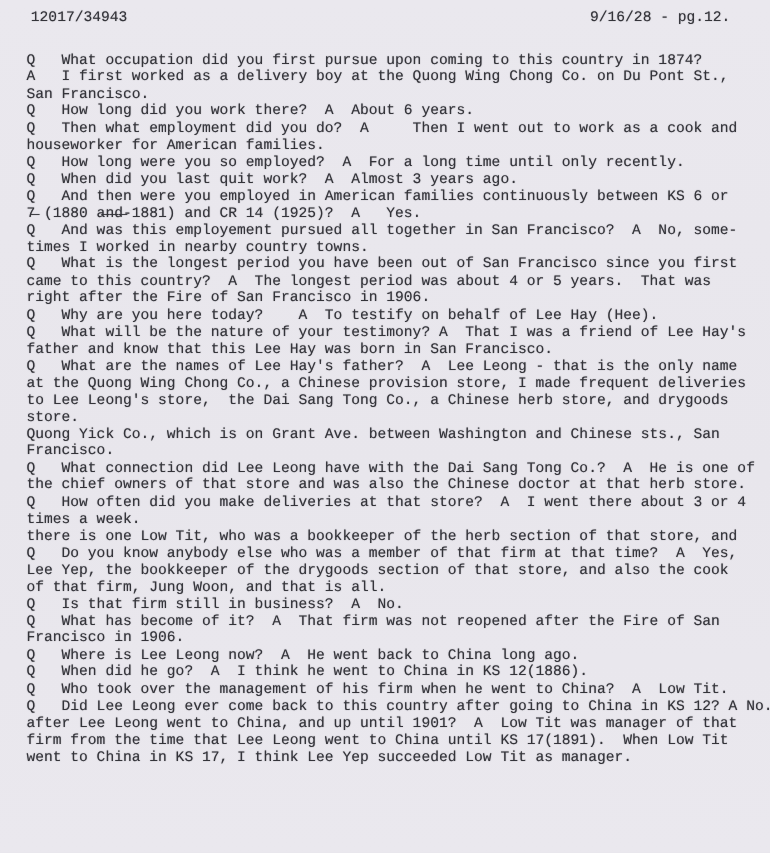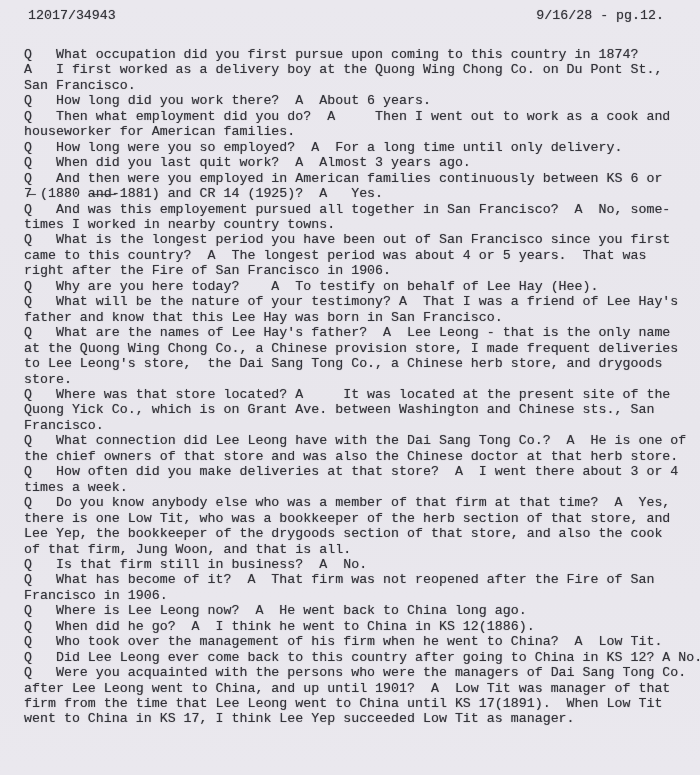--- a/index.html
+++ b/index.html
@@ -52,52 +52,50 @@
     <span>12017/34943</span>
     <span>9/16/28 - pg.12.</span>
   </div>
   <div class="doc-body" id="doc-body">
       <div class="line">Q   What occupation did you first pursue upon coming to this country in 1874?</div>
       <div class="line">A   I first worked as a delivery boy at the Quong Wing Chong Co. on Du Pont St.,</div>
       <div class="line">San Francisco.</div>
       <div class="line">Q   How long did you work there?  A  About 6 years.</div>
       <div class="line">Q   Then what employment did you do?  A     Then I went out to work as a cook and</div>
       <div class="line">houseworker for American families.</div>
-      <div class="line">Q   How long were you so employed?  A  For a long time until only delivery.</div>
+      <div class="line">Q   How long were you so employed?  A  For a long time until only recently.</div>
       <div class="line">Q   When did you last quit work?  A  Almost 3 years ago.</div>
       <div class="line">Q   And then were you employed in American families continuously between KS 6 or</div>
       <div class="line">7̶ (1880 a̶n̶d̶-1881) and CR 14 (1925)?  A   Yes.</div>
       <div class="line">Q   And was this employement pursued all together in San Francisco?  A  No, some-</div>
       <div class="line">times I worked in nearby country towns.</div>
       <div class="line">Q   What is the longest period you have been out of San Francisco since you first</div>
       <div class="line">came to this country?  A  The longest period was about 4 or 5 years.  That was</div>
       <div class="line">right after the Fire of San Francisco in 1906.</div>
       <div class="line">Q   Why are you here today?    A  To testify on behalf of Lee Hay (Hee).</div>
       <div class="line">Q   What will be the nature of your testimony? A  That I was a friend of Lee Hay's</div>
       <div class="line">father and know that this Lee Hay was born in San Francisco.</div>
       <div class="line">Q   What are the names of Lee Hay's father?  A  Lee Leong - that is the only name</div>
       <div class="line">at the Quong Wing Chong Co., a Chinese provision store, I made frequent deliveries</div>
       <div class="line">to Lee Leong's store,  the Dai Sang Tong Co., a Chinese herb store, and drygoods</div>
       <div class="line">store.</div>
-      <div class="line">Q   Where was that store located? A     It was located at the present site of the</div>
       <div class="line">Quong Yick Co., which is on Grant Ave. between Washington and Chinese sts., San</div>
       <div class="line">Francisco.</div>
       <div class="line">Q   What connection did Lee Leong have with the Dai Sang Tong Co.?  A  He is one of</div>
       <div class="line">the chief owners of that store and was also the Chinese doctor at that herb store.</div>
       <div class="line">Q   How often did you make deliveries at that store?  A  I went there about 3 or 4</div>
       <div class="line">times a week.</div>
+      <div class="line">there is one Low Tit, who was a bookkeeper of the herb section of that store, and</div>
       <div class="line">Q   Do you know anybody else who was a member of that firm at that time?  A  Yes,</div>
-      <div class="line">there is one Low Tit, who was a bookkeeper of the herb section of that store, and</div>
       <div class="line">Lee Yep, the bookkeeper of the drygoods section of that store, and also the cook</div>
       <div class="line">of that firm, Jung Woon, and that is all.</div>
       <div class="line">Q   Is that firm still in business?  A  No.</div>
       <div class="line">Q   What has become of it?  A  That firm was not reopened after the Fire of San</div>
       <div class="line">Francisco in 1906.</div>
       <div class="line">Q   Where is Lee Leong now?  A  He went back to China long ago.</div>
       <div class="line">Q   When did he go?  A  I think he went to China in KS 12(1886).</div>
       <div class="line">Q   Who took over the management of his firm when he went to China?  A  Low Tit.</div>
       <div class="line">Q   Did Lee Leong ever come back to this country after going to China in KS 12? A No.</div>
-      <div class="line">Q   Were you acquainted with the persons who were the managers of Dai Sang Tong Co.</div>
       <div class="line">after Lee Leong went to China, and up until 1901?  A  Low Tit was manager of that</div>
       <div class="line">firm from the time that Lee Leong went to China until KS 17(1891).  When Low Tit</div>
       <div class="line">went to China in KS 17, I think Lee Yep succeeded Low Tit as manager.</div>
     </div>
 </div>
 
 </body></html>

